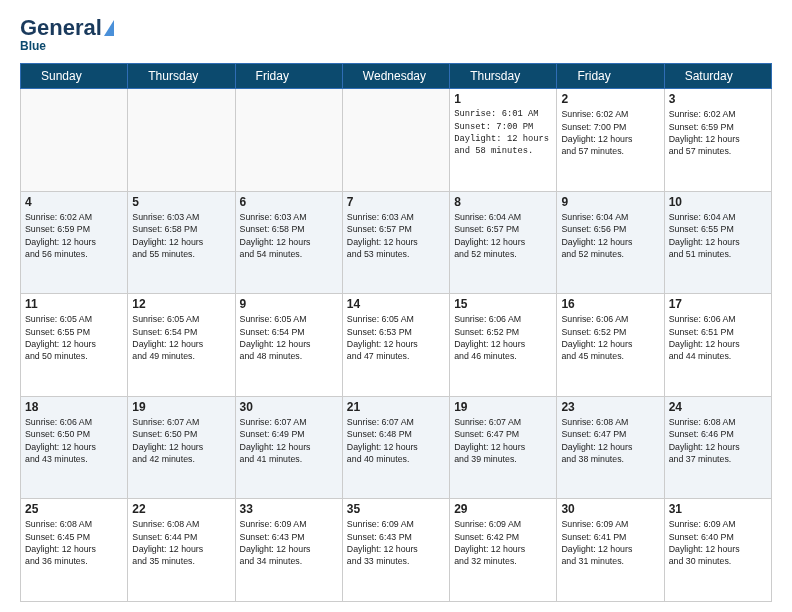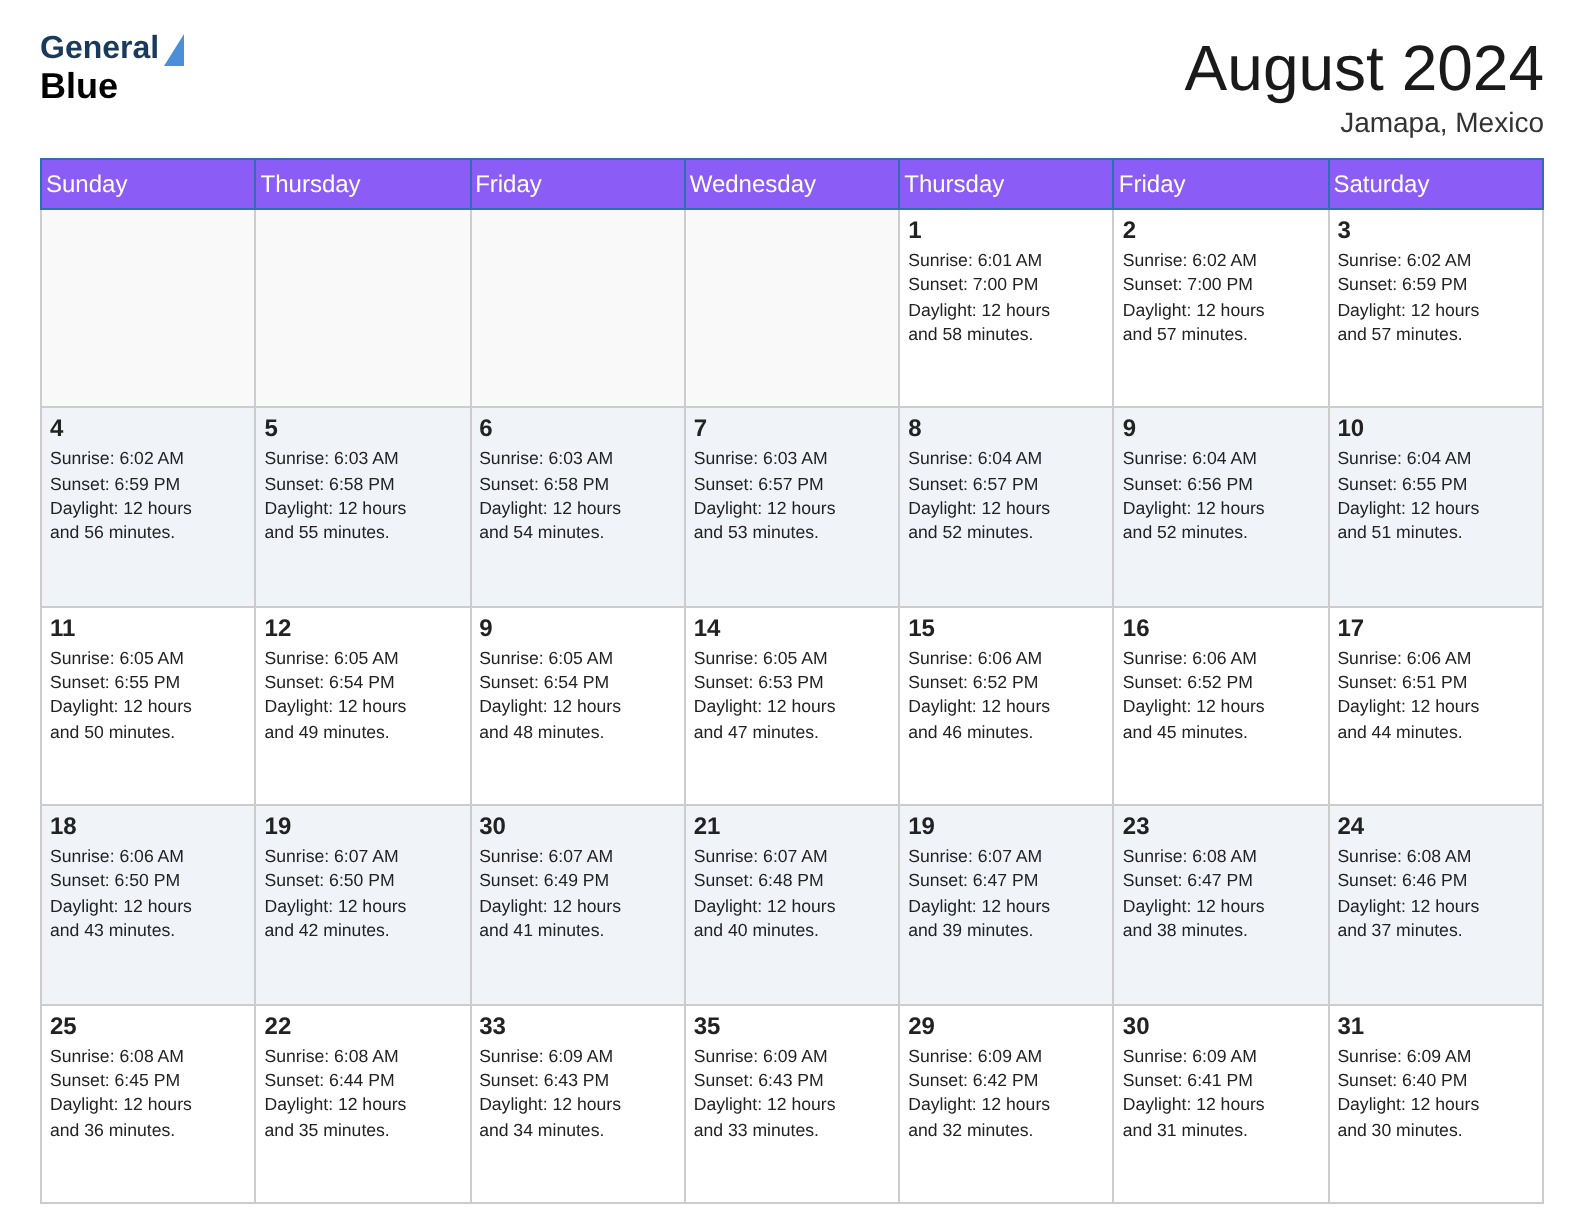--- a/index.html
+++ b/index.html
@@ -22,21 +22,21 @@
       justify-content: space-between;
       align-items: flex-start;
       margin-bottom: 10px;
     }
     .logo {
       display: flex;
       flex-direction: column;
       align-items: flex-start;
     }
     .logo-text {
-      font-size: 16px;
+      font-size: 22px;
       font-weight: bold;
       color: #1a3a5c;
       line-height: 1.1;
     }
     .logo-triangle {
       width: 0;
       height: 0;
       border-left: 10px solid transparent;
       border-bottom: 16px solid #4a90d9;
       display: inline-block;
@@ -60,24 +60,24 @@
       color: #333;
     }
     .calendar {
       flex: 1;
       border: 1px solid #ccc;
       border-collapse: collapse;
       width: 100%;
       table-layout: fixed;
     }
     .calendar th {
-      background: #8b5cf6;
+      background: #0c4a6e;
       color: #fff;
       font-size: 12px;
-      padding: 5px 2px;
+      padding: 5px 20px;
       text-align: left;
       border: 1px solid #2f6db5;
       font-weight: normal;
     }
     .calendar td {
       border: 1px solid #ccc;
       vertical-align: top;
       padding: 3px 4px;
       font-size: 9.5px;
       color: #222;
@@ -104,25 +104,21 @@
 </head>
 <body>
 
 <div class="page">
   <div class="header">
     <div class="logo">
       <div class="logo-row">
         <span class="logo-text" style="color:#1a3a5c;">General</span>
         <span class="logo-triangle"></span>
       </div>
-      <span class="logo-text" style="color:#000000; font-size:18px;">Blue</span>
-    </div>
-    <div class="title-section">
-      <div class="month-year">August 2024</div>
-      <div class="location">Jamapa, Mexico</div>
+      <span class="logo-text" style="color:#0c4a6e; font-size:12px;">Blue</span>
     </div>
   </div>
 
   <table class="calendar">
     <thead>
       <tr>
       <th>Sunday</th>
           <th>Thursday</th>
           <th>Friday</th>
           <th>Wednesday</th>
@@ -132,21 +128,21 @@
         </tr>
     </thead>
     <tbody id="calendar-body">
     <tr>
           <td class="empty"></td>
           <td class="empty"></td>
           <td class="empty"></td>
           <td class="empty"></td>
           <td>
             <span class="day-num">1</span>
-            <div class="day-info" style="white-space: pre-line;">Sunrise: 6:01 AM
+            <div class="day-info" style="white-space: pre-line; font-family: Liberation Mono, monospace;">Sunrise: 6:01 AM
 Sunset: 7:00 PM
 Daylight: 12 hours
 and 58 minutes.</div>
           </td>
           <td>
             <span class="day-num">2</span>
             <div class="day-info" style="white-space: pre-line;">Sunrise: 6:02 AM
 Sunset: 7:00 PM
 Daylight: 12 hours
 and 57 minutes.</div>

